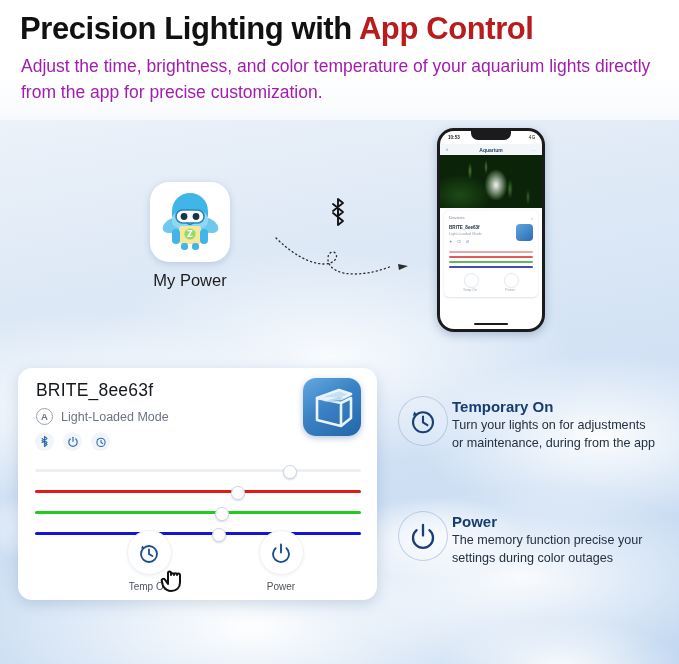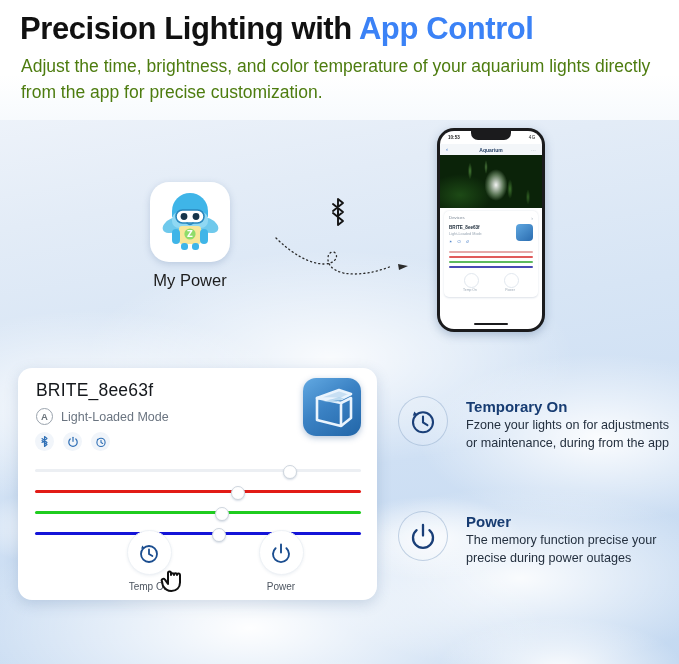--- a/index.html
+++ b/index.html
@@ -35,24 +35,24 @@
     position:absolute;left:0;top:0;width:679px;height:120px;
     background:linear-gradient(180deg,#ffffff 0%,#ffffff 62%,#f7fafd 100%);
   }
 
   
   .headline{
     position:absolute;left:20px;top:10px;width:650px;
     font-size:31px;font-weight:bold;color:#111111;letter-spacing:-.4px;
     line-height:38px;white-space:nowrap;
   }
-  .headline .accent{color:#3b82f6;}
+  .headline .accent{color:#b91c1c;}
   .subhead{
     position:absolute;left:21px;top:53px;width:652px;
-    font-size:17.5px;color:#4d7c0f;line-height:26px;
+    font-size:17.5px;color:#a21caf;line-height:26px;
   }
 
   
   .appicon-wrap{position:absolute;left:150px;top:182px;width:80px;height:80px;}
   .appicon{
     width:80px;height:80px;border-radius:19px;background:#ffffff;
     box-shadow:0 2px 7px rgba(90,120,160,.28);
     position:relative;overflow:hidden;
   }
   .applabel{
@@ -188,21 +188,21 @@
   .cursor{position:absolute;left:140px;top:185px;width:44px;height:44px;}
 
   
   .feat{position:absolute;display:flex;align-items:flex-start;}
   .feat .ring{
     width:48px;height:48px;border-radius:50%;flex:0 0 48px;
     border:1px solid rgba(150,175,205,.55);
     display:flex;align-items:center;justify-content:center;
     background:rgba(255,255,255,.10);
   }
-  .feat .txt{margin-left:18px;padding-top:2px;}
+  .feat .txt{margin-left:4px;padding-top:2px;}
   .feat .ft{font-size:15px;font-weight:bold;color:#173c72;line-height:18px;}
   .feat .fd{font-size:12.6px;color:#24303f;line-height:16.5px;margin-top:1px;}
 </style>
 </head>
 <body>
 
 <div class="page">
 
   <div class="sky"></div>
   <div class="hdrfade"></div>
@@ -374,32 +374,32 @@
   <div class="feat" style="left:398px;top:396px;width:272px;">
     <div class="ring">
       <svg width="30" height="30" viewBox="0 0 30 30">
         <circle cx="15" cy="16.3" r="10" fill="none" stroke="#1a3f78" stroke-width="2.1"></circle>
         <path d="M15 10.5v6l4.4 2.6" fill="none" stroke="#1a3f78" stroke-width="2.1" stroke-linecap="round"></path>
         <path d="M6.4 5.6l3 3.4-4.6.7z" fill="#1a3f78"></path>
       </svg>
     </div>
     <div class="txt">
       <div class="ft">Temporary On</div>
-      <div class="fd">Fzone your lights on for adjustments</div>
+      <div class="fd">Turn your lights on for adjustments</div>
       <div class="fd">or maintenance, during from the app</div>
     </div>
   </div>
 
   <div class="feat" style="left:398px;top:511px;width:272px;">
     <div class="ring">
       <svg width="30" height="30" viewBox="0 0 30 30">
         <path d="M8.6 9.2a10 10 0 1 0 12.8 0" fill="none" stroke="#1a3f78" stroke-width="2.3" stroke-linecap="round"></path>
         <line x1="15" y1="4" x2="15" y2="14.5" stroke="#1a3f78" stroke-width="2.3" stroke-linecap="round"></line>
       </svg>
     </div>
     <div class="txt">
       <div class="ft">Power</div>
       <div class="fd">The memory function precise your</div>
-      <div class="fd">precise during power outages</div>
+      <div class="fd">settings during color outages</div>
     </div>
   </div>
 
 </div>
 
 </body></html>

